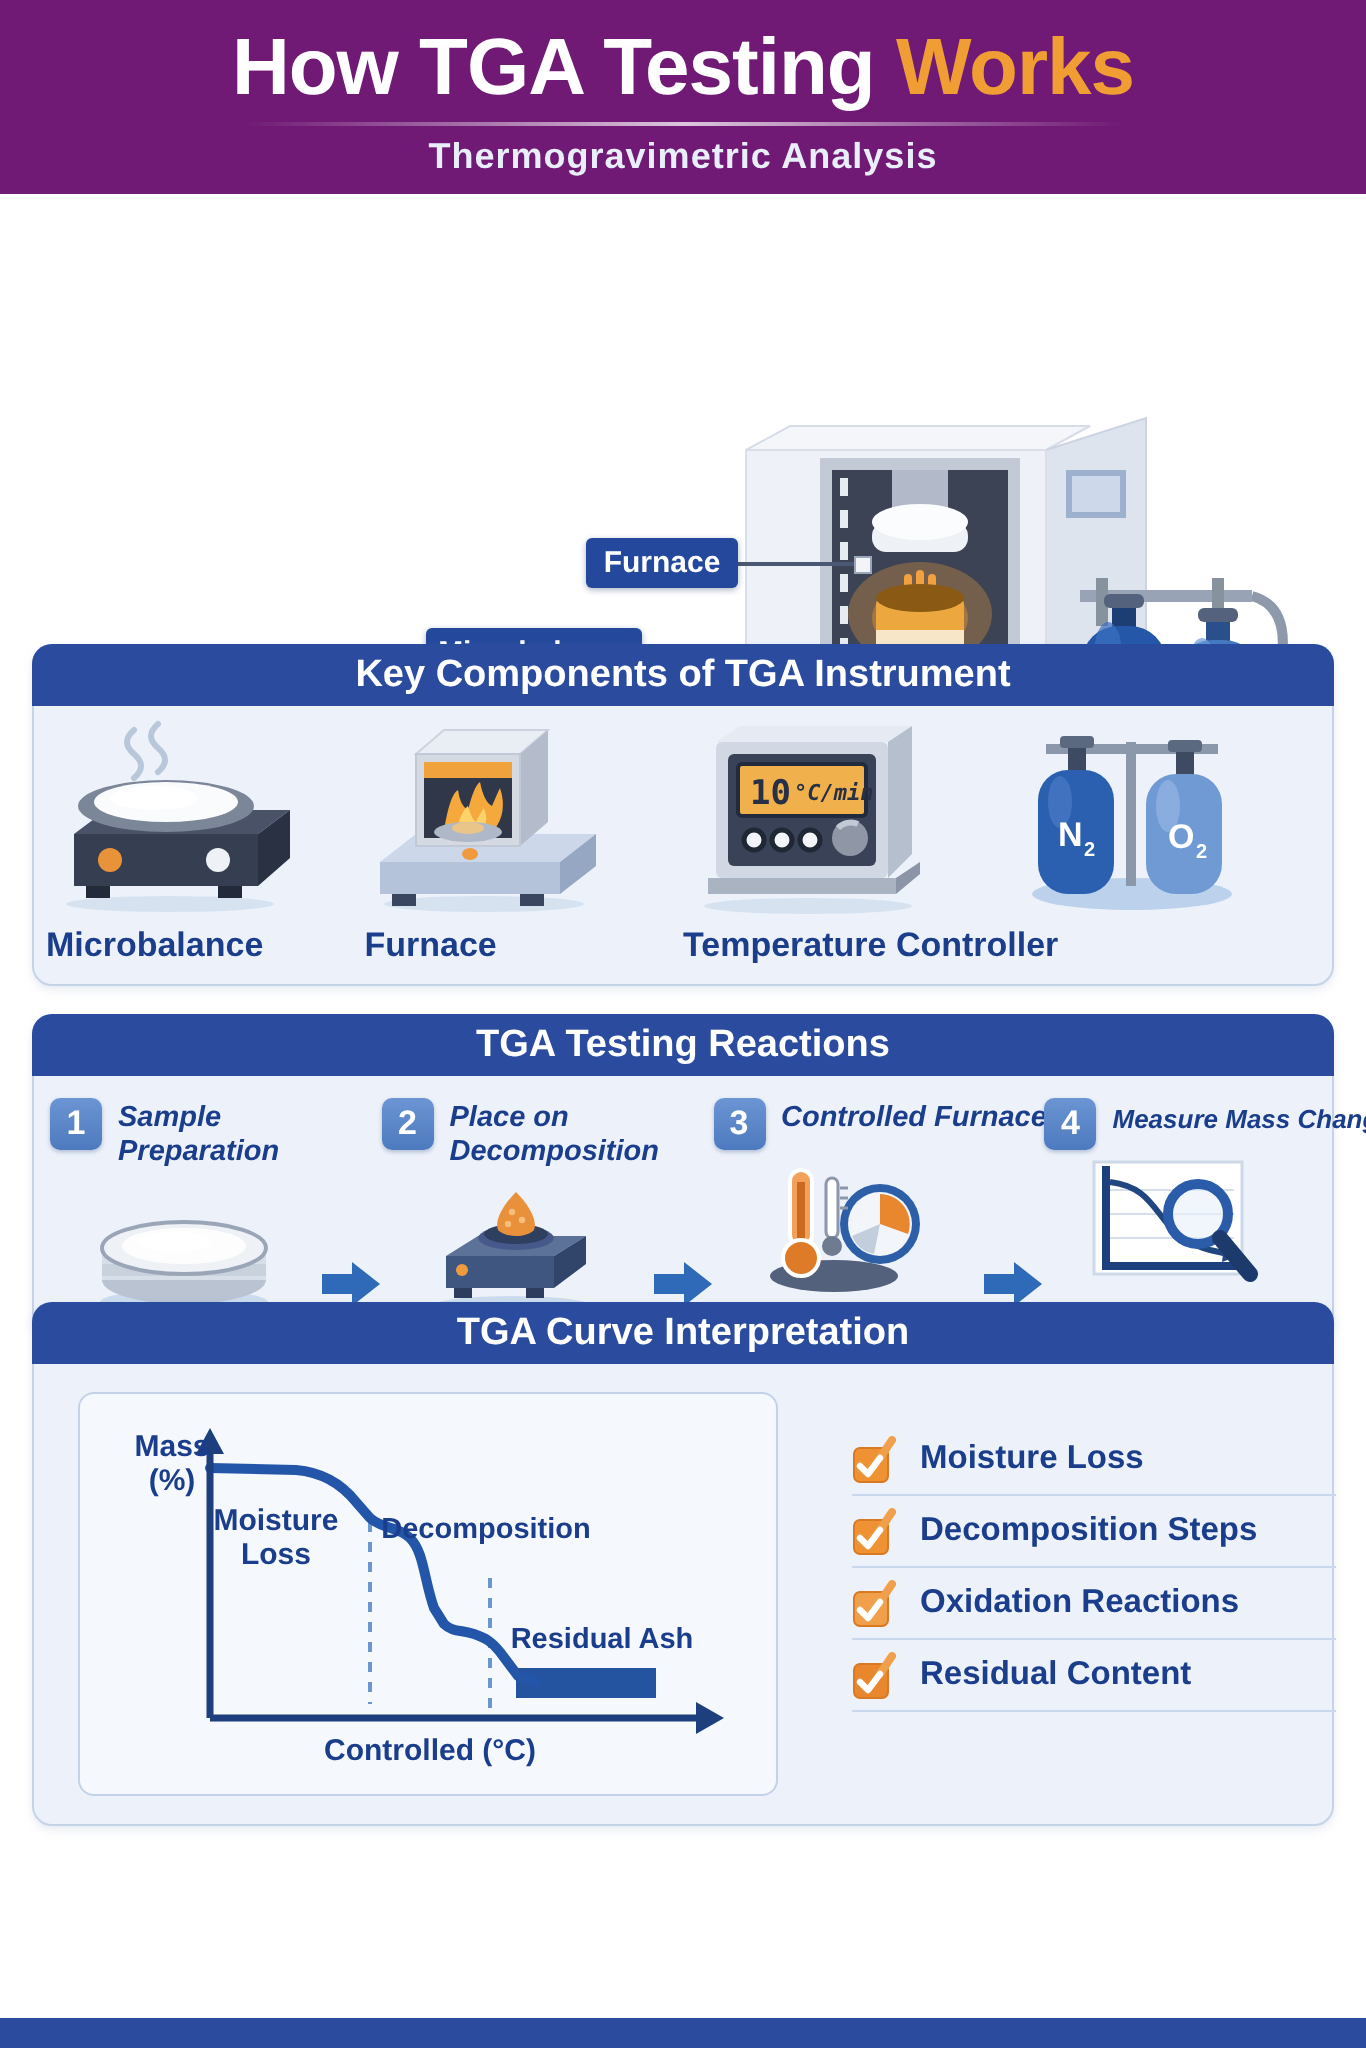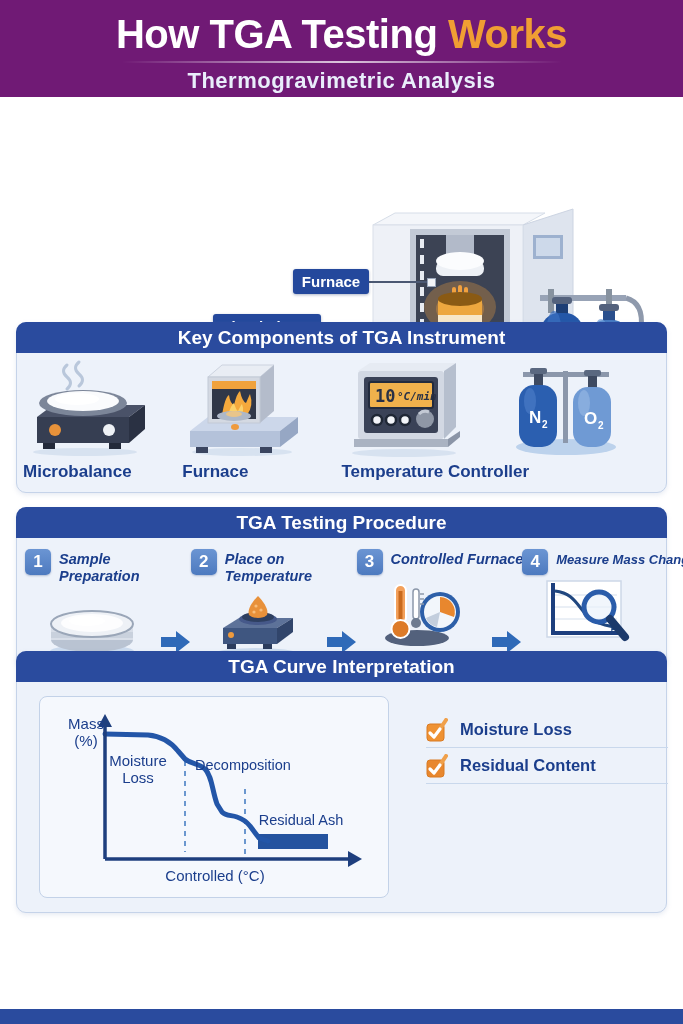--- a/index.html
+++ b/index.html
@@ -5,21 +5,21 @@
   html,body{margin:0;padding:0;background:#ffffff;}
   .page{position:relative;width:683px;height:1024px;background:#ffffff;overflow:hidden;
         font-family:"Liberation Sans",sans-serif;color:#1b3e8c;}
 
   
   .header{position:absolute;left:0;top:0;width:683px;height:97px;background:#701a75;text-align:center;}
   .title{margin:0;padding-top:13px;font-size:40px;font-weight:bold;letter-spacing:-0.5px;color:#ffffff;line-height:1.05;}
   .title .accent{color:#f09e33;}
   .title-divider{height:2px;width:440px;margin:6px auto 5px auto;
         background:linear-gradient(90deg,rgba(255,255,255,0),rgba(255,255,255,.75),rgba(255,255,255,0));}
-  .subtitle{font-size:22px;font-weight:bold;color:#e9eefb;letter-spacing:.5px;}
+  .subtitle{font-size:18px;font-weight:bold;color:#e9eefb;letter-spacing:.5px;}
 
   
   .hero{position:absolute;left:0;top:97px;width:683px;height:221px;}
   .hero-svg{position:absolute;left:348px;top:110px;}
   .hero-label{position:absolute;background:#24489c;color:#fff;font-weight:bold;font-size:15px;
         text-align:center;padding:4px 0;border-radius:3px;box-shadow:0 1px 3px rgba(20,40,90,.35);}
   .hl-furnace{left:293px;top:172px;width:76px;}
   .hl-micro{left:213px;top:217px;width:108px;}
   .hl-gas{left:233px;top:254px;width:102px;}
   .hero-line{position:absolute;height:2px;background:#4b5872;}
@@ -51,21 +51,21 @@
   .step-label{margin-left:8px;font-size:14.5px;font-weight:bold;color:#1b3e8c;line-height:1.15;padding-top:2px;font-style:italic;}
   .step:nth-child(5) .step-label{white-space:nowrap;}
   .step:nth-child(7) .step-label{white-space:nowrap;font-size:13px;padding-top:4px;}
   .step-icon{text-align:center;margin-top:4px;}
   .step-arrow{flex:0 0 30px;margin-top:92px;}
 
   .panel-interpretation{top:651px;height:262px;}
   .chart-box{position:absolute;left:22px;top:44px;width:348px;height:200px;background:#f5f8fd;
         border:1px solid #c3d2e8;border-radius:8px;}
   .chart-svg{position:absolute;left:0;top:0;}
-  .chart-label{position:absolute;font-weight:normal;color:#1b3e8c;text-align:center;line-height:1.15;}
+  .chart-label{position:absolute;font-weight:bold;color:#1b3e8c;text-align:center;line-height:1.15;}
   .cl-mass{left:18px;top:18px;width:56px;font-size:15px;}
   .cl-moisture{left:58px;top:55px;width:80px;font-size:15px;}
   .cl-decomp{left:148px;top:60px;width:110px;font-size:14.5px;white-space:nowrap;}
   .cl-residual{left:206px;top:115px;width:110px;font-size:14.5px;white-space:nowrap;}
   .cl-temp{left:75px;top:170px;width:200px;font-size:15px;}
 
   .checklist{position:absolute;left:409px;top:60px;width:242px;}
   .check-item{height:35px;display:flex;align-items:center;border-bottom:1px solid #c9d8ec;}
   .check-label{margin-left:12px;font-size:16.5px;font-weight:bold;color:#1b3e8c;white-space:nowrap;}
 
@@ -239,21 +239,21 @@
           <text x="41" y="69" font-family="Liberation Sans, sans-serif" font-weight="bold" font-size="10" fill="#ffffff">2</text>
           <text x="83" y="65" font-family="Liberation Sans, sans-serif" font-weight="bold" font-size="17" fill="#ffffff">O</text>
           <text x="97" y="70" font-family="Liberation Sans, sans-serif" font-weight="bold" font-size="10" fill="#ffffff">2</text>
         </svg>
       </div>
 
     </div>
   </div>
 
   <div class="panel panel-procedure">
-    <div class="panel-header">TGA Testing Procedure</div>
+    <div class="panel-header">TGA Testing Reactions</div>
     <div class="steps-row">
 
       <div class="step">
         <div class="step-head">
           <div class="step-badge">1</div>
           <div class="step-label">Sample Preparation</div>
         </div>
         <div class="step-icon">
           <svg width="95" height="70" viewBox="0 0 95 70">
             <ellipse cx="47" cy="63" rx="42" ry="6" fill="#ccdbee"></ellipse>
@@ -267,21 +267,21 @@
         </div>
       </div>
 
       <svg class="step-arrow" width="30" height="24" viewBox="0 0 30 24">
         <polygon points="0,7 15,7 15,1 29,12 15,23 15,17 0,17" fill="#2f6ab8"></polygon>
       </svg>
 
       <div class="step">
         <div class="step-head">
           <div class="step-badge">2</div>
-          <div class="step-label">Place on Temperature</div>
+          <div class="step-label">Place on Decomposition</div>
         </div>
         <div class="step-icon">
           <svg width="95" height="70" viewBox="0 0 95 70">
             <ellipse cx="45" cy="65" rx="40" ry="5" fill="#ccdbee"></ellipse>
             <polygon points="12,40 66,40 82,30 28,30" fill="#5d7299"></polygon>
             <rect x="12" y="40" width="54" height="16" fill="#3f5680"></rect>
             <polygon points="66,40 82,30 82,44 66,56" fill="#31456b"></polygon>
             <rect x="16" y="56" width="9" height="5" fill="#2c3d5e"></rect>
             <rect x="52" y="56" width="9" height="5" fill="#2c3d5e"></rect>
             <ellipse cx="47" cy="31" rx="19" ry="6" fill="#46598a"></ellipse>
@@ -379,20 +379,36 @@
       <div class="check-item">
         <svg width="22" height="24" viewBox="0 0 22 24">
           <rect x="1" y="6" width="17" height="17" rx="3" fill="#ef9233" stroke="#d97a22" stroke-width="1"></rect>
           <line x1="14" y1="11" x2="20" y2="2" stroke="#f0a04a" stroke-width="4" stroke-linecap="round"></line>
           <path d="M4,15 l4,4 L14,11" stroke="#ffffff" stroke-width="3.2" fill="none" stroke-linecap="round" stroke-linejoin="round"></path>
         </svg>
         <div class="check-label">Moisture Loss</div>
       </div>
       <div class="check-item">
         <svg width="22" height="24" viewBox="0 0 22 24">
+          <rect x="1" y="6" width="17" height="17" rx="3" fill="#ef9233" stroke="#d97a22" stroke-width="1"></rect>
+          <line x1="14" y1="11" x2="20" y2="2" stroke="#f0a04a" stroke-width="4" stroke-linecap="round"></line>
+          <path d="M4,15 l4,4 L14,11" stroke="#ffffff" stroke-width="3.2" fill="none" stroke-linecap="round" stroke-linejoin="round"></path>
+        </svg>
+        <div class="check-label">Decomposition Steps</div>
+      </div>
+      <div class="check-item">
+        <svg width="22" height="24" viewBox="0 0 22 24">
+          <rect x="1" y="6" width="17" height="17" rx="3" fill="#f0a04a" stroke="#d97a22" stroke-width="1"></rect>
+          <line x1="14" y1="11" x2="20" y2="2" stroke="#f0a04a" stroke-width="4" stroke-linecap="round"></line>
+          <path d="M4,15 l4,4 L14,11" stroke="#ffffff" stroke-width="3.2" fill="none" stroke-linecap="round" stroke-linejoin="round"></path>
+        </svg>
+        <div class="check-label">Oxidation Reactions</div>
+      </div>
+      <div class="check-item">
+        <svg width="22" height="24" viewBox="0 0 22 24">
           <rect x="1" y="6" width="17" height="17" rx="3" fill="#e8872e" stroke="#d97a22" stroke-width="1"></rect>
           <line x1="14" y1="11" x2="20" y2="2" stroke="#f0a04a" stroke-width="4" stroke-linecap="round"></line>
           <path d="M4,15 l4,4 L14,11" stroke="#ffffff" stroke-width="3.2" fill="none" stroke-linecap="round" stroke-linejoin="round"></path>
         </svg>
         <div class="check-label">Residual Content</div>
       </div>
     </div>
   </div>
 
   <div class="footer-bar"></div>

